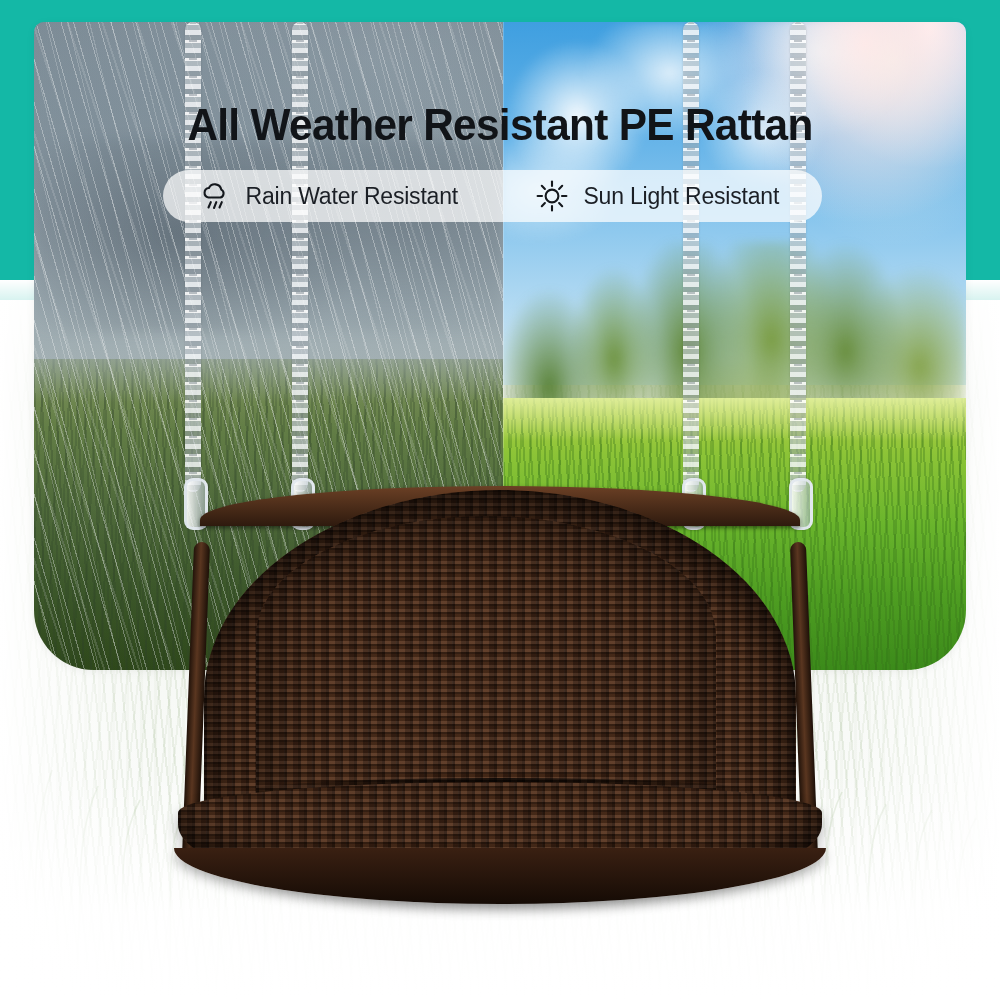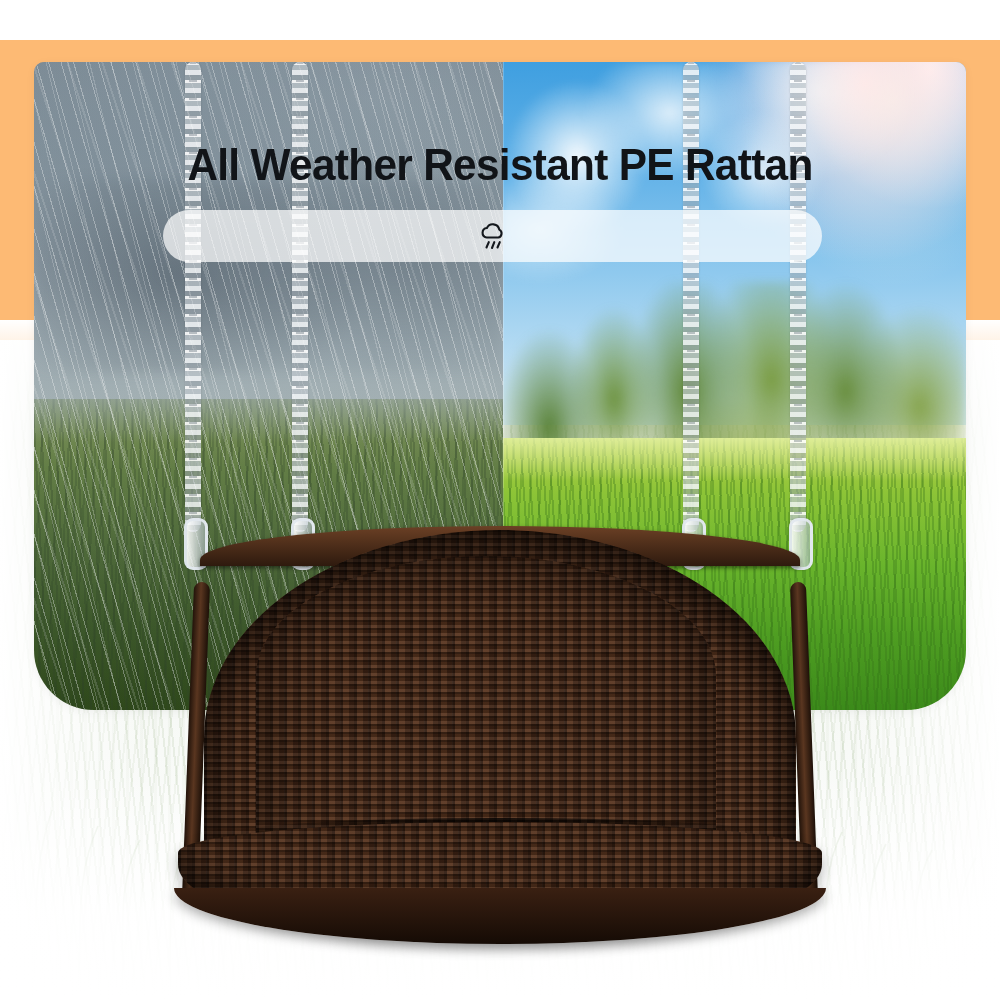--- a/index.html
+++ b/index.html
@@ -2,21 +2,21 @@
 <html><head>
 <meta charset="utf-8">
 <style>
   html,body{margin:0;padding:0;background:#fff;}
   body{
     width:1000px;height:1000px;overflow:hidden;position:relative;
     font-family:"Liberation Sans","DejaVu Sans",sans-serif;
   }
 
   
-  #page{position:absolute;inset:0;background:#fdba74;overflow:hidden;margin-top:40px;}
+  #page{position:absolute;inset:0;background:#14b8a6;overflow:hidden;}
 
   
   .bg-grass{
     position:absolute;left:0;right:0;top:300px;bottom:0;
     background:
       
       repeating-linear-gradient(84deg, rgba(150,175,130,.17) 0 2px, rgba(255,255,255,0) 2px 9px),
       repeating-linear-gradient(96deg, rgba(168,190,150,.14) 0 2px, rgba(255,255,255,0) 2px 11px),
       repeating-linear-gradient(90deg, rgba(190,205,175,.10) 0 3px, rgba(255,255,255,0) 3px 14px),
       linear-gradient(180deg,#e9eee6 0%, #f2f5f0 30%, #f8faf7 62%, #ffffff 100%);
@@ -328,18 +328,35 @@
 
     <div class="badge">
       <svg width="34" height="34" viewBox="0 0 34 34">
         <path d="M10.5 18.5 a4.8 4.8 0 0 1 .4 -9.5 a6.6 6.6 0 0 1 12.4 1.6 a4.3 4.3 0 0 1 -.8 7.9 z" fill="none" stroke="#14181d" stroke-width="2.1" stroke-linejoin="round"></path>
         <g stroke="#14181d" stroke-width="2.1" stroke-linecap="round">
           <line x1="10.5" y1="28.5" x2="12.8" y2="23.2"></line>
           <line x1="16.0" y1="29.0" x2="18.3" y2="23.2"></line>
           <line x1="21.5" y1="28.5" x2="23.8" y2="23.2"></line>
         </g>
       </svg>
+      <span class="badge-label">Rain Water Resistant</span>
     </div>
 
+    <div class="badge">
+      <svg width="34" height="34" viewBox="0 0 34 34">
+        <circle cx="17" cy="17" r="6.4" fill="none" stroke="#14181d" stroke-width="2.1"></circle>
+        <g stroke="#14181d" stroke-width="2.1" stroke-linecap="round">
+          <line x1="17" y1="2.6" x2="17" y2="7.0"></line>
+          <line x1="17" y1="27.0" x2="17" y2="31.4"></line>
+          <line x1="2.6" y1="17" x2="7.0" y2="17"></line>
+          <line x1="27.0" y1="17" x2="31.4" y2="17"></line>
+          <line x1="6.8" y1="6.8" x2="9.9" y2="9.9"></line>
+          <line x1="24.1" y1="24.1" x2="27.2" y2="27.2"></line>
+          <line x1="6.8" y1="27.2" x2="9.9" y2="24.1"></line>
+          <line x1="24.1" y1="9.9" x2="27.2" y2="6.8"></line>
+        </g>
+      </svg>
+      <span class="badge-label">Sun Light Resistant</span>
+    </div>
   </div>
 
 
 </div>
 
 </body></html>

